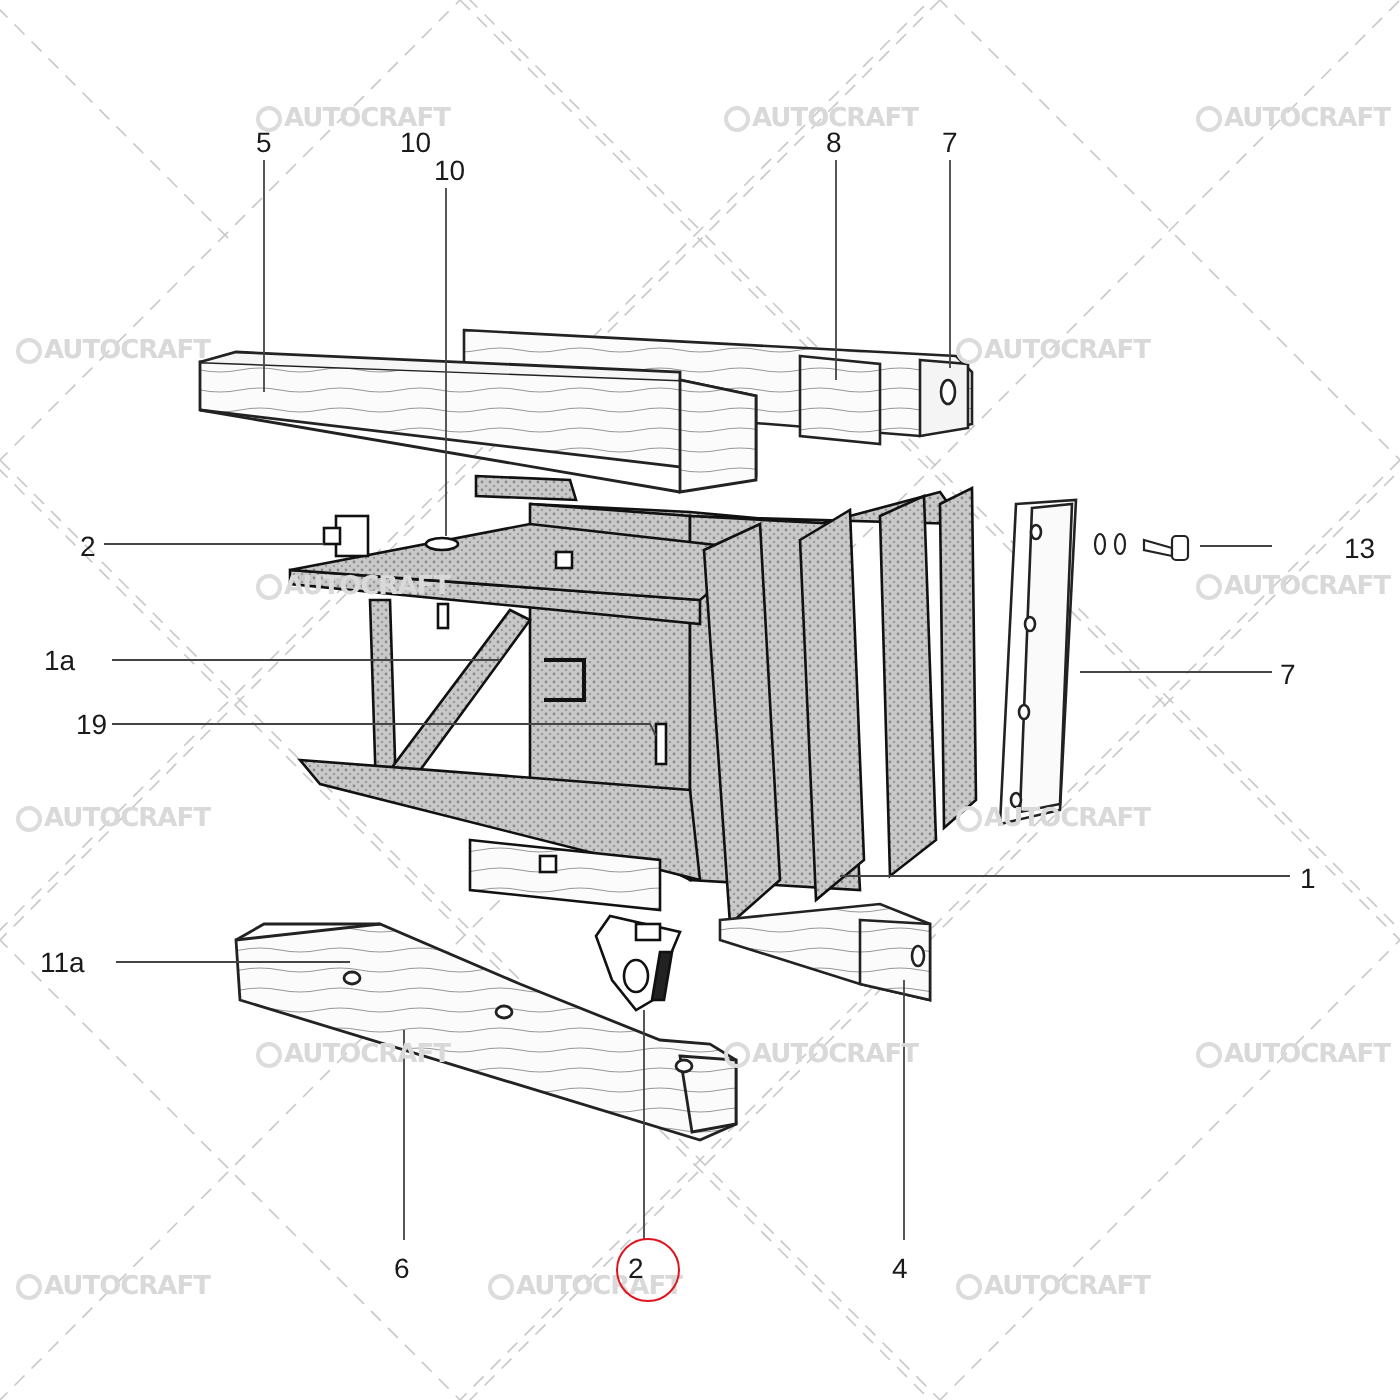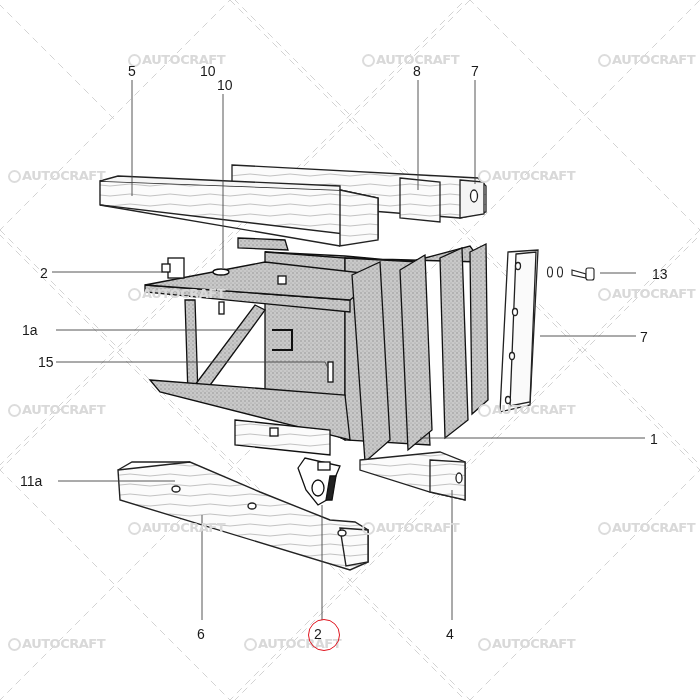--- a/index.html
+++ b/index.html
@@ -168,22 +168,22 @@
   <div class="wm" style="left:244px;top:636px"><span class="ring"></span><span>AUTOCRAFT</span></div>
   <div class="wm" style="left:478px;top:636px"><span class="ring"></span><span>AUTOCRAFT</span></div>
 
   <div class="callout" style="left:128px;top:64px">5</div>
   <div class="callout" style="left:200px;top:64px">10</div>
   <div class="callout" style="left:217px;top:78px">10</div>
   <div class="callout" style="left:413px;top:64px">8</div>
   <div class="callout" style="left:471px;top:64px">7</div>
   <div class="callout" style="left:40px;top:266px">2</div>
   <div class="callout" style="left:22px;top:323px">1a</div>
-  <div class="callout" style="left:38px;top:355px">15</div>
-  <div class="callout" style="left:652px;top:267px">13</div>
+  <div class="callout" style="left:38px;top:355px">19</div>
+  <div class="callout" style="left:672px;top:267px">13</div>
   <div class="callout" style="left:640px;top:330px">7</div>
   <div class="callout" style="left:650px;top:432px">1</div>
   <div class="callout" style="left:20px;top:474px">11a</div>
   <div class="callout" style="left:197px;top:627px">6</div>
   <div class="callout" style="left:314px;top:627px">2</div>
   <div class="callout" style="left:446px;top:627px">4</div>
 
   <div class="highlight-ring" style="left:308px;top:619px;width:32px;height:32px"></div>
 </div>
 

